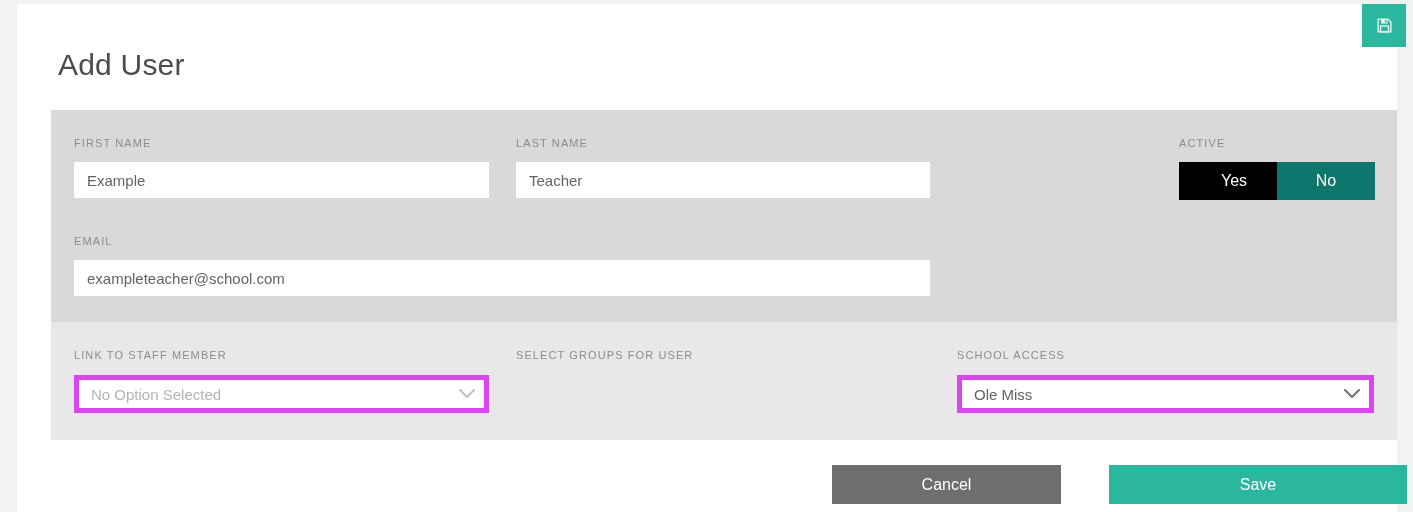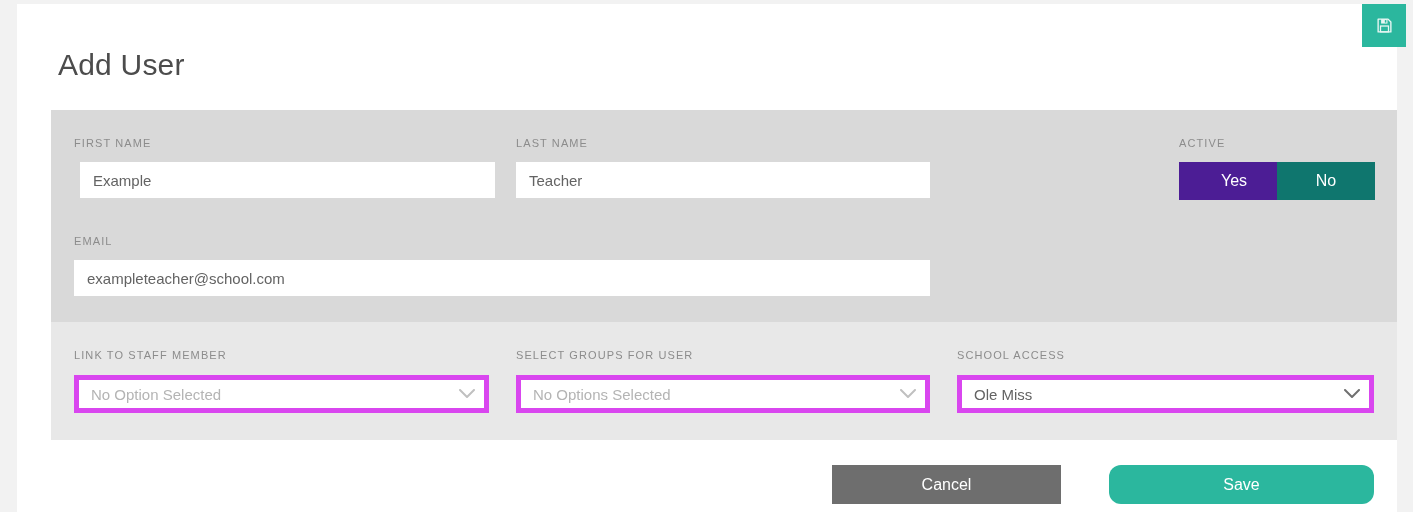--- a/index.html
+++ b/index.html
@@ -112,21 +112,21 @@
     font-family: "Liberation Sans", sans-serif;
     font-size: 16px;
     color: #ffffff;
     cursor: pointer;
     padding: 0;
     width: 98px;
     height: 38px;
     line-height: 38px;
     text-align: center;
   }
-  .toggle-on  { background: #4c1d95; padding-left: 12px; }
+  .toggle-on  { background: #000000; padding-left: 12px; }
   .toggle-off { background: #0f766e; }
 
   
   .select-wrap {
     position: absolute;
     height: 38px;
     box-sizing: border-box;
     background: #ffffff;
     border: 5px solid #d946ef;
     display: flex;
@@ -165,36 +165,35 @@
   }
   .btn-cancel {
     left: 815px;
     top: 461px;
     width: 229px;
     background: #6e6e6e;
   }
   .btn-save {
     left: 1092px;
     top: 461px;
-    width: 265px;
+    width: 298px;
     background: #2bb79e;
-    border-radius: 12px;
   }
 </style>
 </head>
 <body>
 
 <div class="card">
 
   <h1 class="page-title">Add User</h1>
 
   <div class="section section-primary">
 
     <span class="field-label" style="left:23px; top:27px;">FIRST NAME</span>
-    <input class="text-input" style="left: 29px; top: 52px; width: 415px;" value="Example">
+    <input class="text-input" style="left: 23px; top: 52px; width: 415px;" value="Example">
 
     <span class="field-label" style="left:465px; top:27px;">LAST NAME</span>
     <input class="text-input" style="left: 465px; top: 52px; width: 414px;" value="Teacher">
 
     <span class="field-label" style="left:1128px; top:27px;">ACTIVE</span>
     <div class="toggle" style="left:1128px; top:52px;">
       <button class="toggle-opt toggle-on">Yes</button>
       <button class="toggle-opt toggle-off">No</button>
     </div>
 
@@ -208,28 +207,20 @@
     <div class="select-wrap" style="left:23px; top:53px; width:415px;">
       <span class="select-value placeholder">No Option Selected</span>
       <span class="chev">
         <svg width="16" height="10" viewBox="0 0 16 10" aria-hidden="true">
           <path d="M1 1 L8 8 L15 1" fill="none" stroke="#c0c0c0" stroke-width="2" stroke-linecap="round" stroke-linejoin="round"></path>
         </svg>
       </span>
     </div>
 
     <span class="field-label" style="left:465px; top:27px;">SELECT GROUPS FOR USER</span>
-    <div class="select-wrap" style="left:465px; top:53px; width:414px;">
-      <span class="select-value placeholder">No Options Selected</span>
-      <span class="chev">
-        <svg width="16" height="10" viewBox="0 0 16 10" aria-hidden="true">
-          <path d="M1 1 L8 8 L15 1" fill="none" stroke="#c0c0c0" stroke-width="2" stroke-linecap="round" stroke-linejoin="round"></path>
-        </svg>
-      </span>
-    </div>
 
     <span class="field-label" style="left:906px; top:27px;">SCHOOL ACCESS</span>
     <div class="select-wrap" style="left:906px; top:53px; width:417px;">
       <span class="select-value filled">Ole Miss</span>
       <span class="chev">
         <svg width="16" height="10" viewBox="0 0 16 10" aria-hidden="true">
           <path d="M1 1 L8 8 L15 1" fill="none" stroke="#707070" stroke-width="2" stroke-linecap="round" stroke-linejoin="round"></path>
         </svg>
       </span>
     </div>

